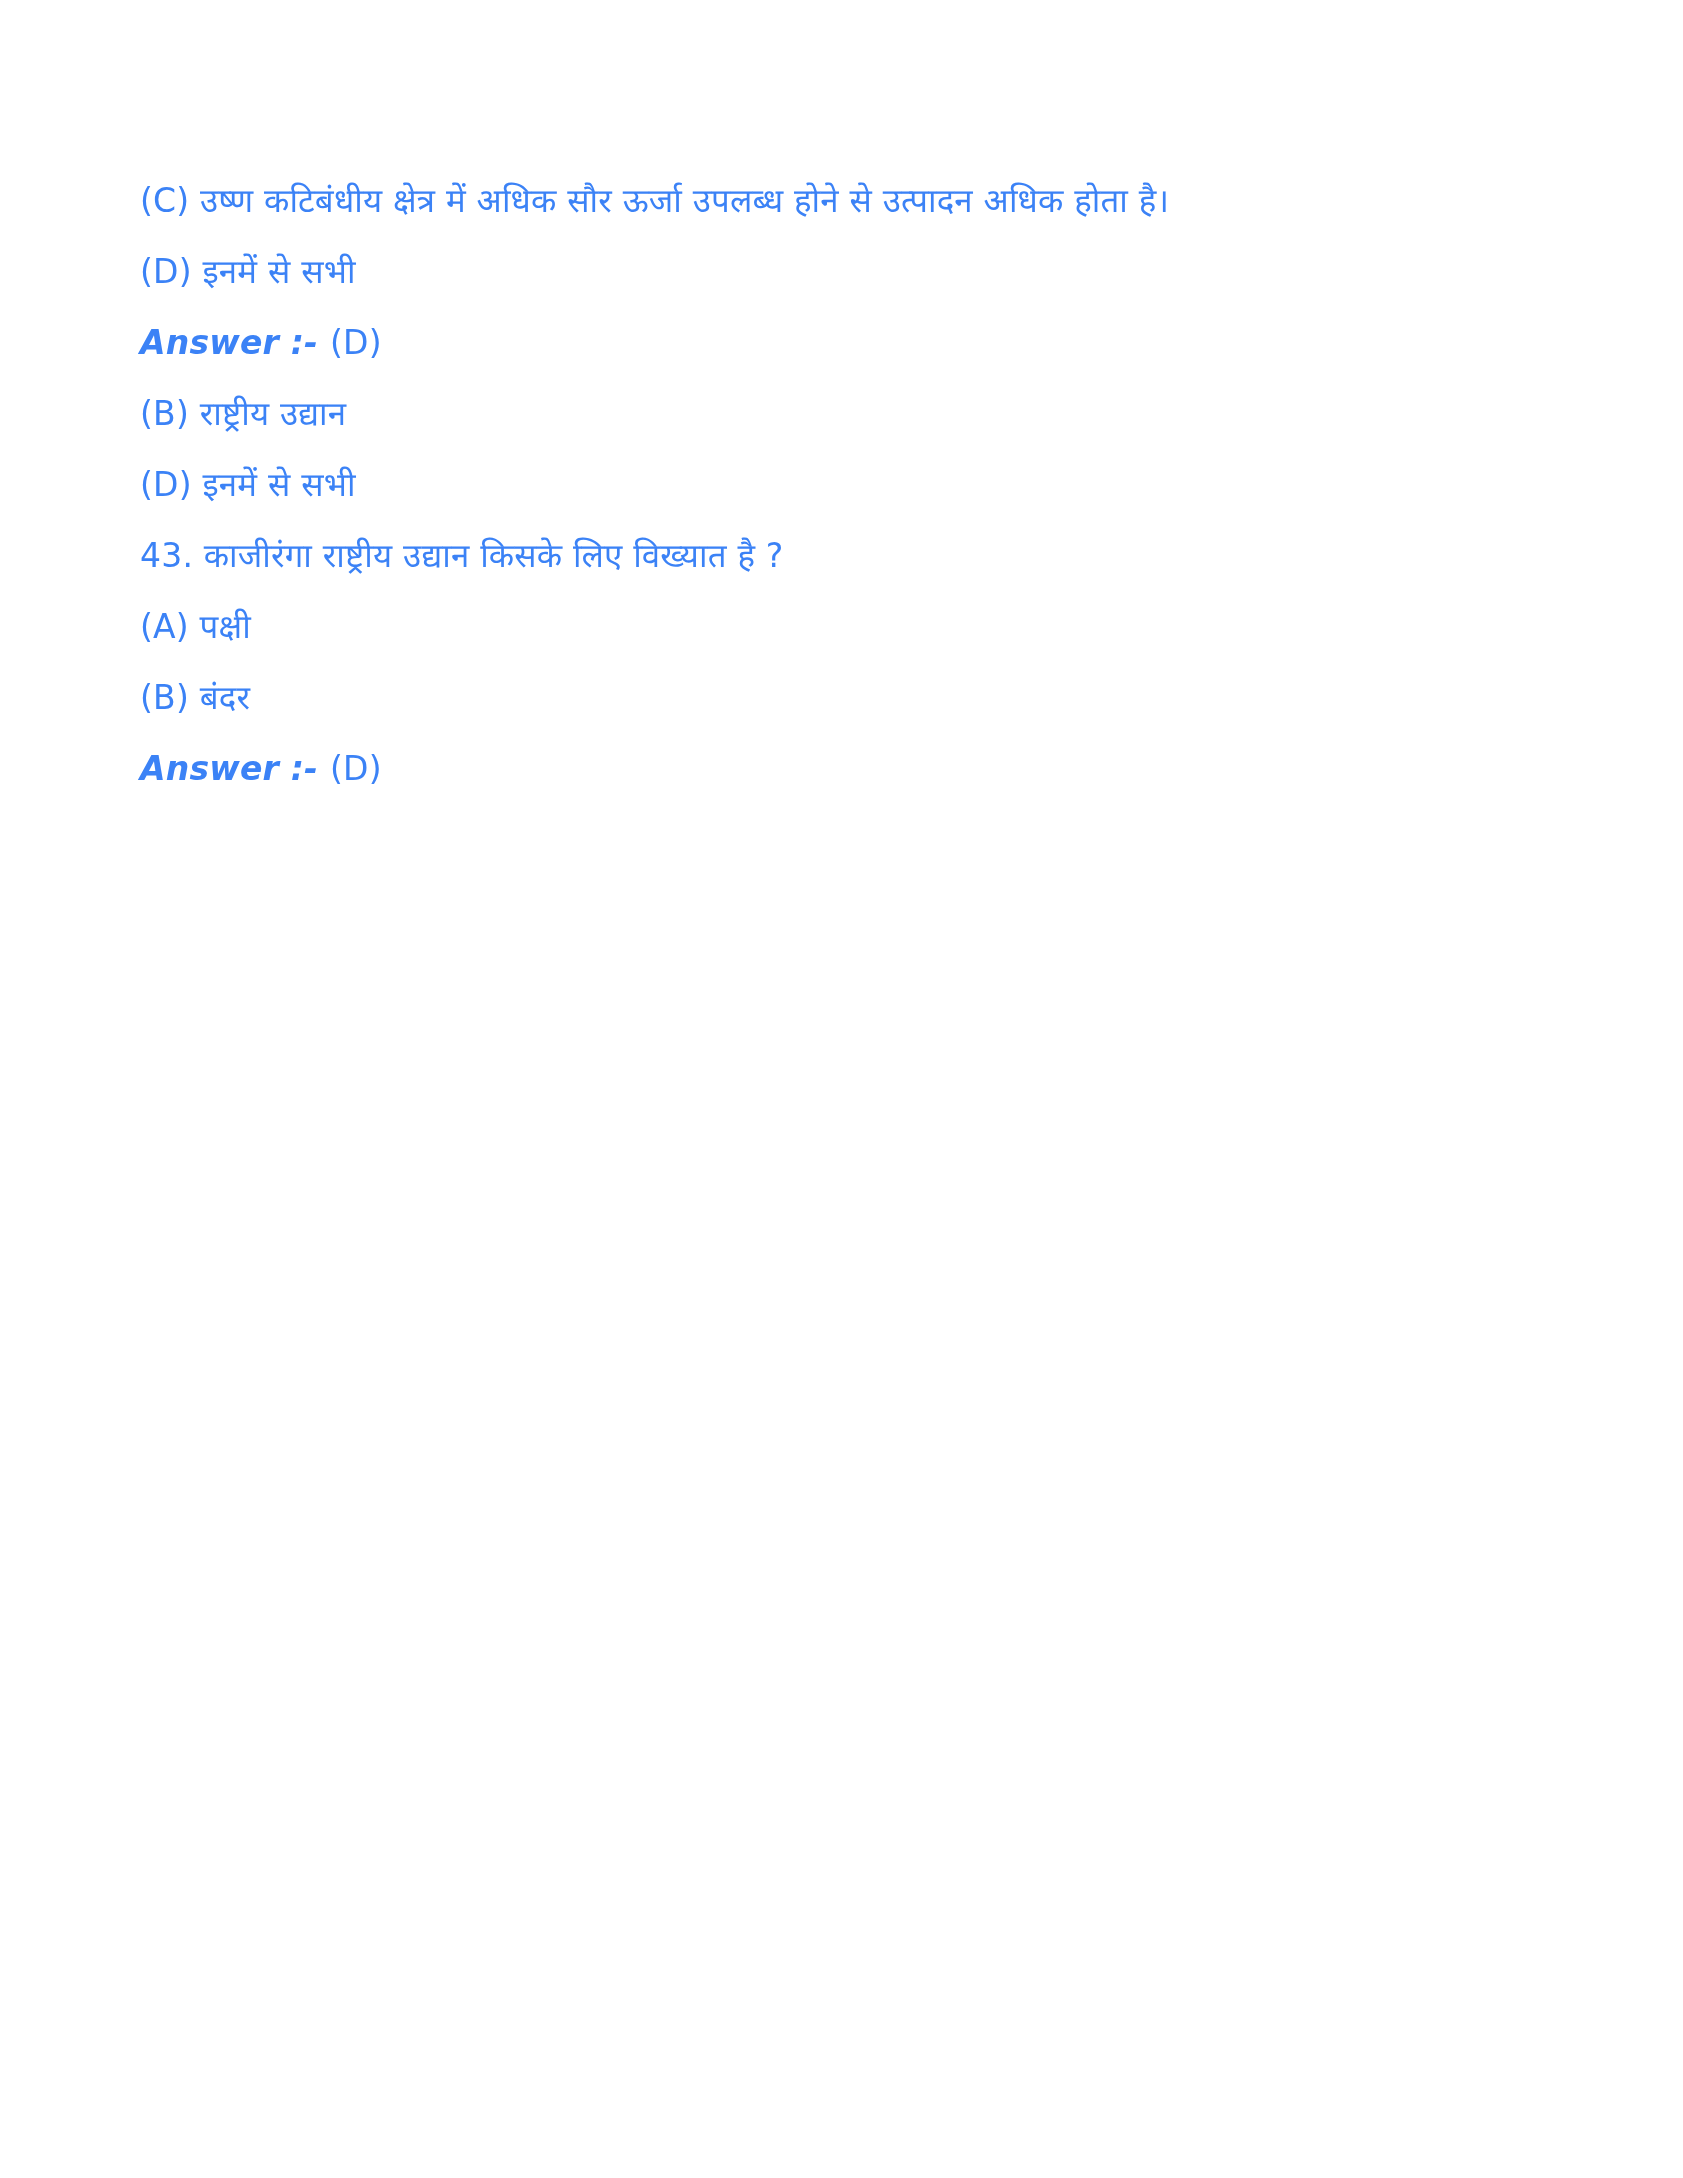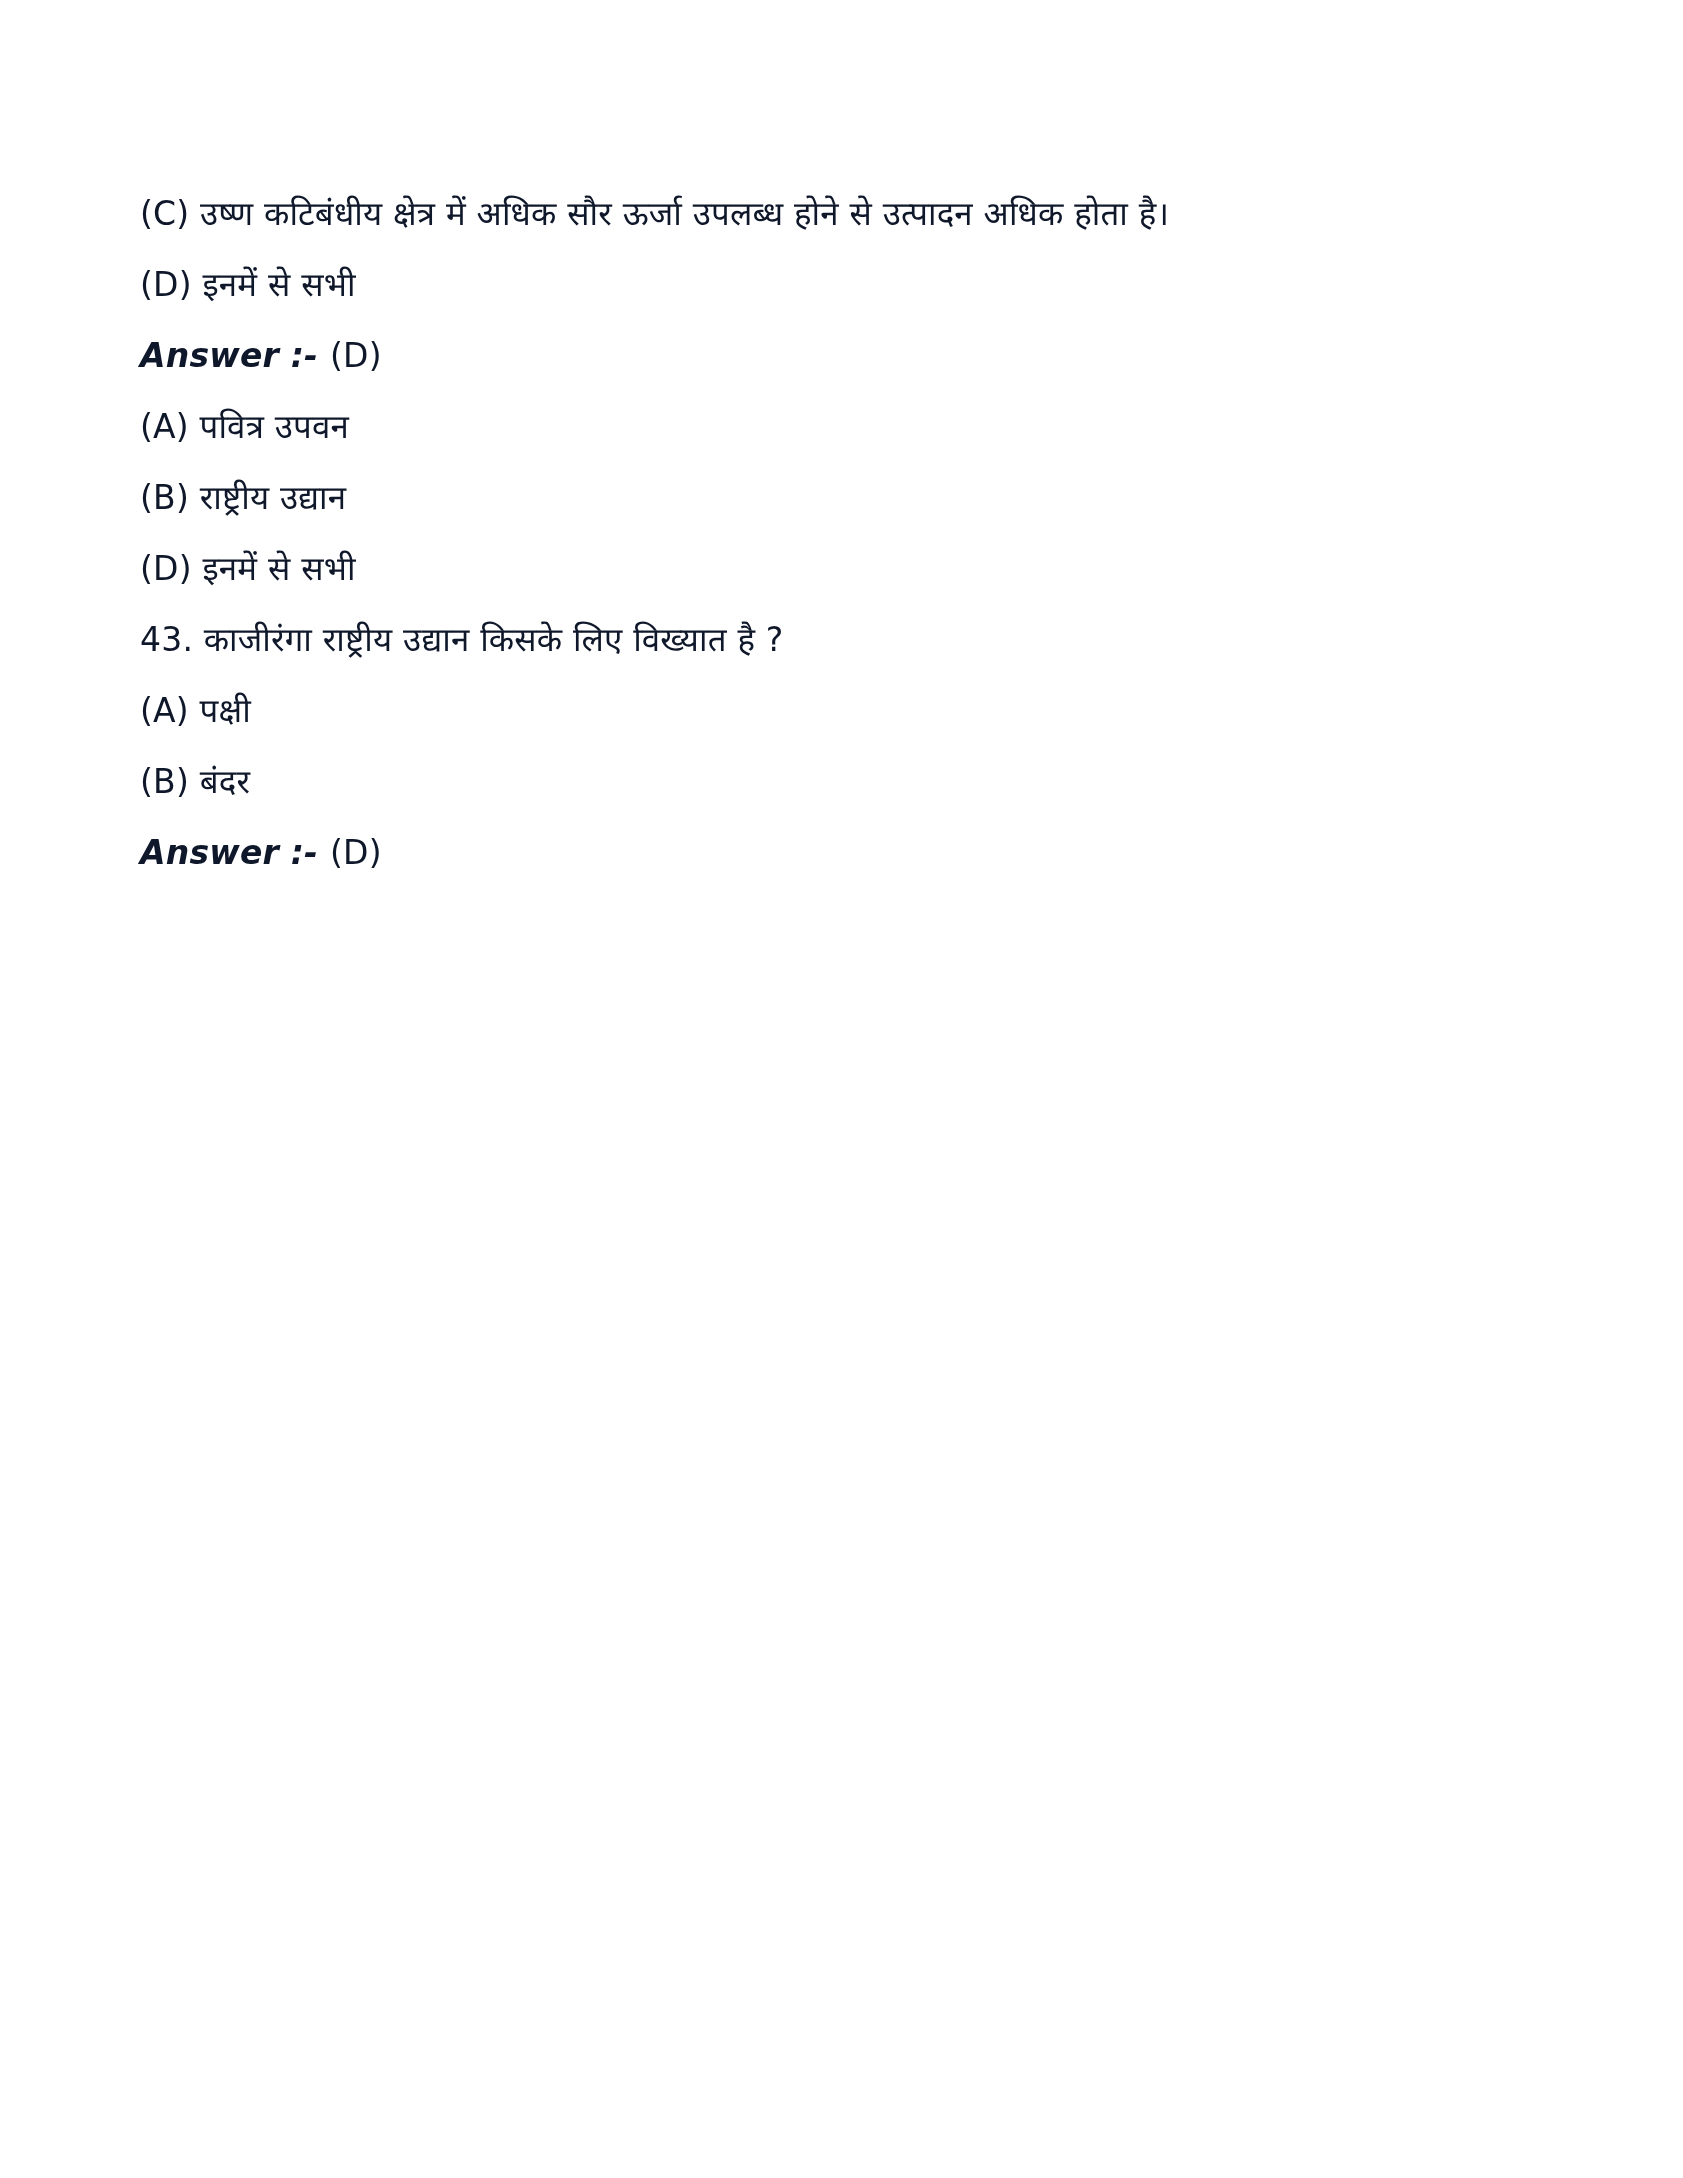--- a/index.html
+++ b/index.html
@@ -10,24 +10,24 @@
   .page {
     position: relative;
     width: 1683px;
     height: 2178px;
     background: #ffffff;
     overflow: hidden;
     font-family: "DejaVu Sans", "Liberation Sans", sans-serif;
   }
   .content {
     position: absolute;
-    top: 195px;
+    top: 182px;
     left: 140px;
     right: 89px;
-    color: #0f172a;
+    color: #3b82f6;
   }
   .line {
     margin: 0 0 33px 0;
     font-size: 33px;
     line-height: 38px;
     font-weight: 400;
     letter-spacing: 0.2px;
     white-space: normal;
   }
   .line .b {
@@ -45,21 +45,20 @@
 <div class="page">
   <div class="content">
 
     <p class="line"><span>(C) उष्ण कटिबंधीय क्षेत्र में अधिक सौर ऊर्जा उपलब्ध होने से उत्पादन अधिक होता है।</span></p>
 
     <p class="line"><span>(D) इनमें से सभी</span></p>
 
     <p class="line"><span class="b">Answer :-</span><span class="ans-val">(D)</span></p>
 
 
-    <p class="line"><span>(A) पवित्र उपवन</span></p>
 
     <p class="line"><span>(B) राष्ट्रीय उद्यान</span></p>
 
 
     <p class="line"><span>(D) इनमें से सभी</span></p>
 
 
     <p class="line"><span>43. काजीरंगा राष्ट्रीय उद्यान किसके लिए विख्यात है ?</span></p>
 
     <p class="line"><span>(A) पक्षी</span></p>

